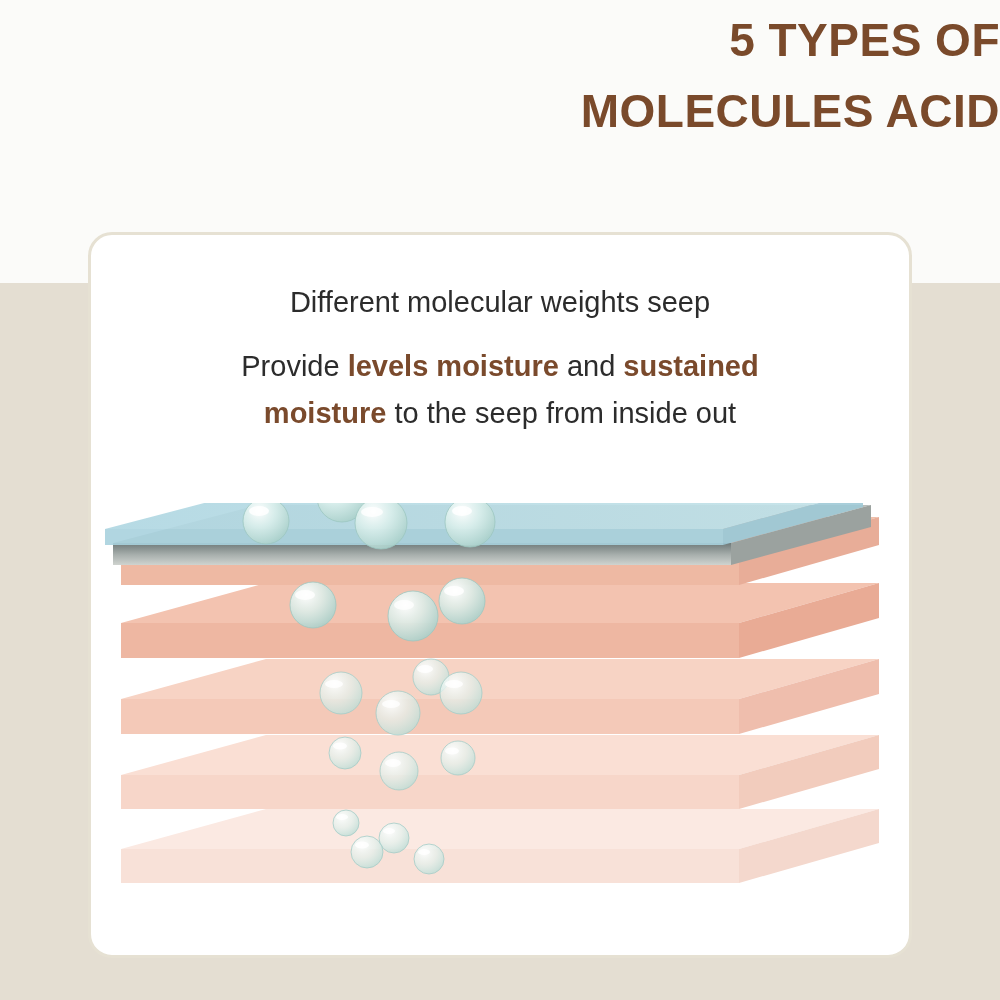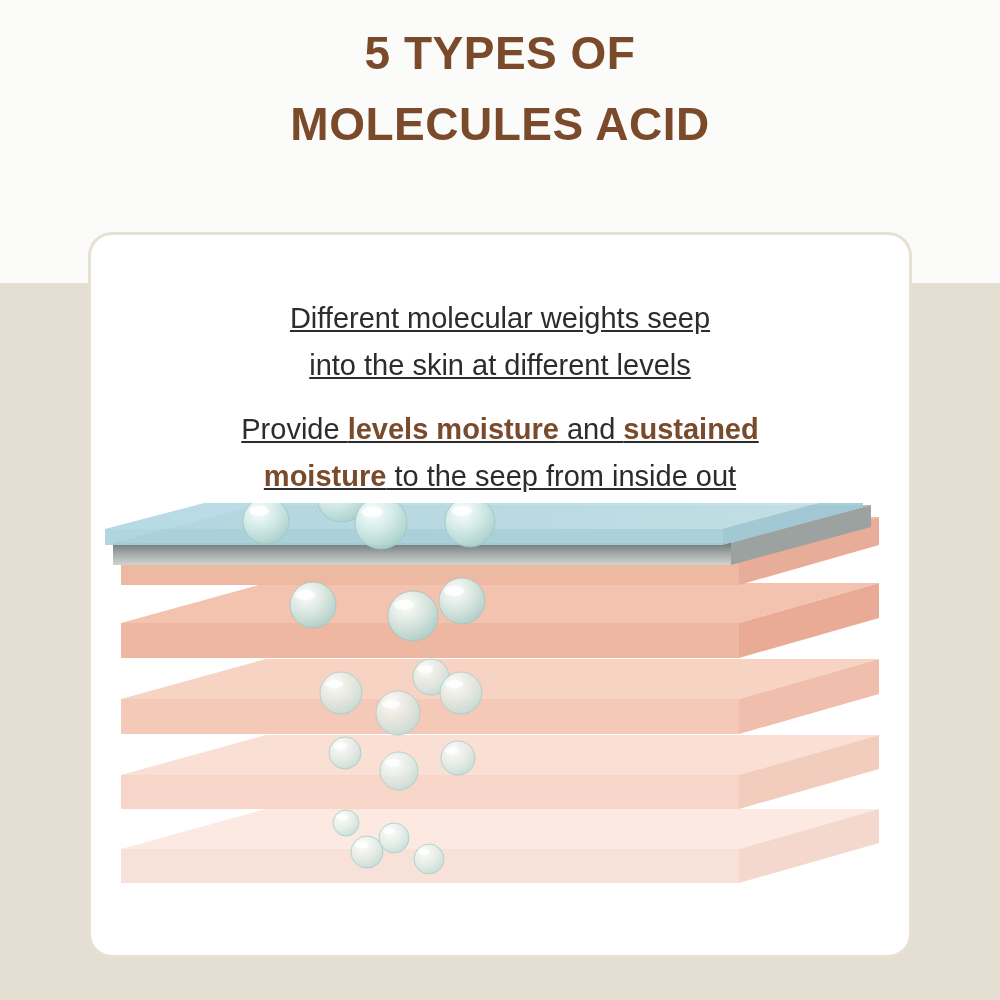--- a/index.html
+++ b/index.html
@@ -36,22 +36,22 @@
     height: 717px;
     background: #e4ded2;
   }
 
   
   .title-block {
     position: absolute;
     left: 0;
     top: 0;
     width: 1000px;
-    text-align: center;
-    padding-top: 18px;
+    text-align: right;
+    padding-top: 5px;
   }
   .title-line {
     display: block;
     font-family: "Liberation Sans", sans-serif;
     font-weight: bold;
     font-size: 46px;
     line-height: 71px;
     letter-spacing: 0.5px;
     color: #7a4a2b;
     white-space: nowrap;
@@ -73,26 +73,25 @@
 
   
   .copy {
     position: absolute;
     left: 0;
     top: 44px;
     width: 818px;
     text-align: center;
   }
   .para {
-    margin: 16px;
+    margin: 0;
     color: #2c2c2c;
     font-size: 29px;
     line-height: 47px;
     font-weight: 400;
-    text-decoration: underline;
   }
   .para.second {
     margin-top: 17px;
   }
   .para .hl {
     color: #7a4a2c;
     font-weight: bold;
   }
 
   
@@ -120,21 +119,20 @@
   <div class="title-block">
     <span class="title-line">5 TYPES OF</span>
     <span class="title-line">MOLECULES ACID</span>
   </div>
 
   <div class="card">
 
     <div class="copy">
       <p class="para">
         <span>Different molecular weights seep</span><br>
-        <span>into the skin at different levels</span>
       </p>
       <p class="para second">
         <span>Provide </span><span class="hl">levels moisture</span><span> and </span><span class="hl">sustained</span><br><span class="hl">moisture</span><span> to the seep from inside out</span>
       </p>
     </div>
 
     <div class="illus">
       <svg viewBox="0 0 818 420" xmlns="http://www.w3.org/2000/svg">
         <defs>
           <linearGradient id="g-side1" x1="0" y1="0" x2="0" y2="1">

